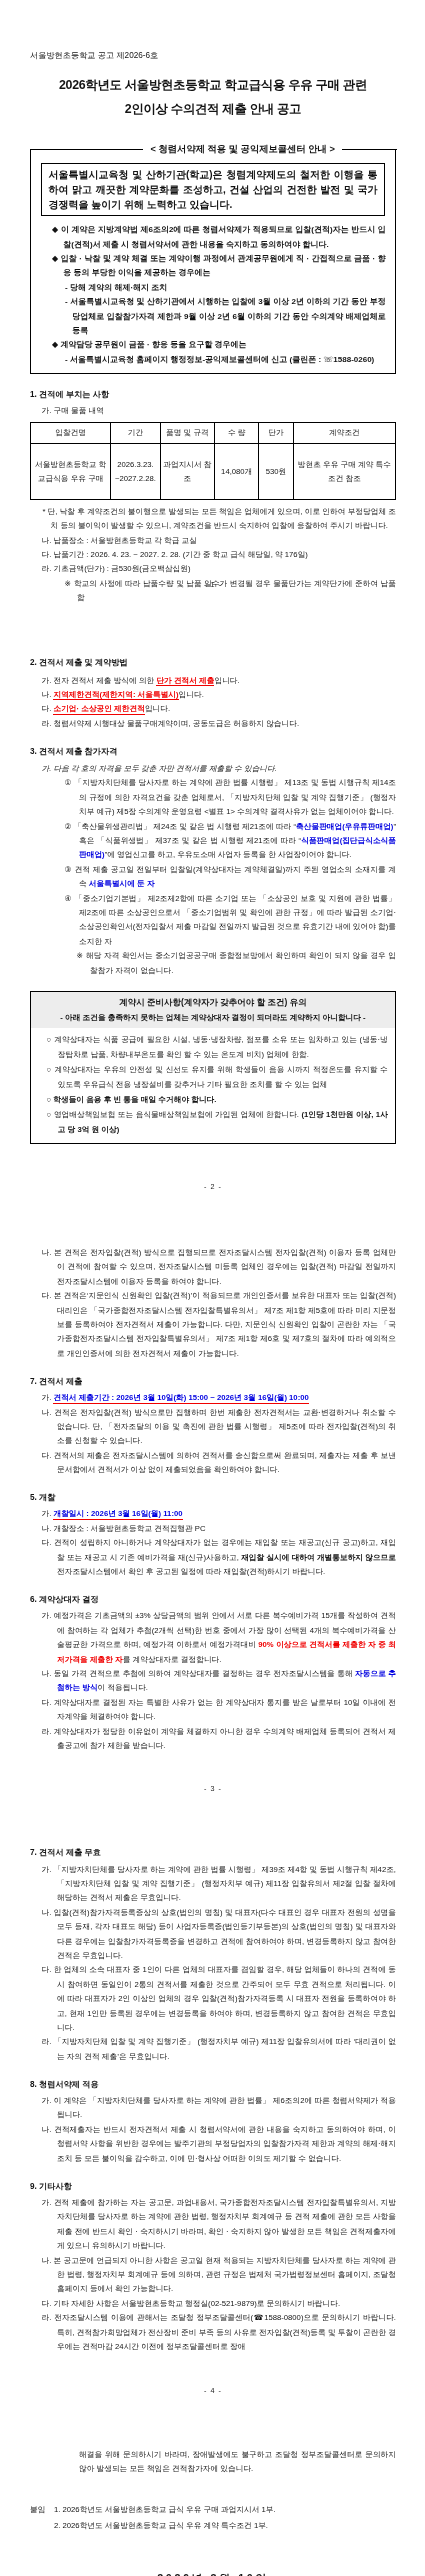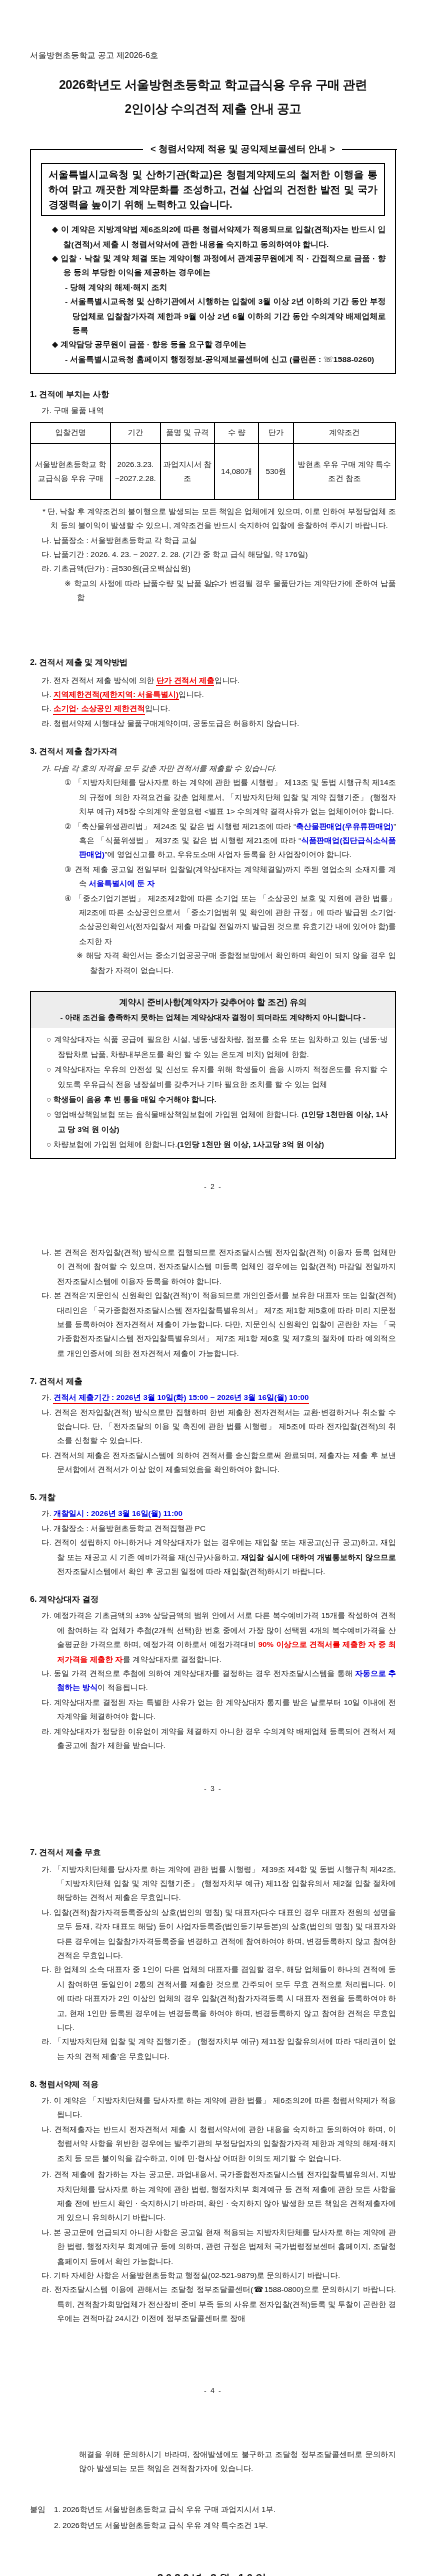--- a/index.html
+++ b/index.html
@@ -141,21 +141,20 @@
     <div class="cbox">
       <div class="cbox-head">
         <div class="cbox-title">계약시 준비사항(계약자가 갖추어야 할 조건) 유의</div>
         <div class="cbox-sub">- 아래 조건을 충족하지 못하는 업체는 계약상대자 결정이 되더라도 계약하지 아니합니다 -</div>
       </div>
       <div class="cbox-body">
         <div class="cbox-item">○ 계약상대자는 식품 공급에 필요한 시설, 냉동·냉장차량, 점포를 소유 또는 임차하고 있는 (냉동·냉장탑차로 납품, 차량내부온도를 확인 할 수 있는 온도계 비치) 업체에 한함.</div>
         <div class="cbox-item">○ 계약상대자는 우유의 안전성 및 신선도 유지를 위해 학생들이 음용 시까지 적정온도를 유지할 수 있도록 우유급식 전용 냉장설비를 갖추거나 기타 필요한 조치를 할 수 있는 업체</div>
         <div class="cbox-item"><span>○ </span><span class="seg-bd">학생들이 음용 후 빈 통을 매일 수거해야 합니다.</span></div>
         <div class="cbox-item"><span>○ 영업배상책임보험 또는 음식물배상책임보험에 가입된 업체에 한합니다. </span><span class="seg-bd">(1인당 1천만원 이상, 1사고 당 3억 원 이상)</span></div>
-        <div class="cbox-item"><span>○ 차량보험에 가입된 업체에 한합니다.</span><span class="seg-bd">(1인당 1천만 원 이상, 1사고당 3억 원 이상)</span></div>
       </div>
     </div>
 
     <div class="pagenum">- 2 -</div>
   </div>
 
   <div class="page page-3">
     <div class="t item" style="padding-top:42px;">나. 본 견적은 전자입찰(견적) 방식으로 집행되므로 전자조달시스템 전자입찰(견적) 이용자 등록 업체만이 견적에 참여할 수 있으며, 전자조달시스템 미등록 업체인 경우에는 입찰(견적) 마감일 전일까지 전자조달시스템에 이용자 등록을 하여야 합니다.</div>
     <div class="t item">다. 본 견적은‘지문인식 신원확인 입찰(견적)’이 적용되므로 개인인증서를 보유한 대표자 또는 입찰(견적)대리인은 「국가종합전자조달시스템 전자입찰특별유의서」 제7조 제1항 제5호에 따라 미리 지문정보를 등록하여야 전자견적서 제출이 가능합니다. 다만, 지문인식 신원확인 입찰이 곤란한 자는 「국가종합전자조달시스템 전자입찰특별유의서」 제7조 제1항 제6호 및 제7호의 절차에 따라 예외적으로 개인인증서에 의한 전자견적서 제출이 가능합니다.</div>
 
@@ -182,20 +181,21 @@
     <div class="sec-h" style="margin-top:0;padding-top:40px;">7. 견적서 제출 무효</div>
     <div class="t item" style="margin-top:2.1px;">가. 「지방자치단체를 당사자로 하는 계약에 관한 법률 시행령」  제39조 제4항 및 동법 시행규칙 제42조, 「지방자치단체 입찰 및 계약 집행기준」 (행정자치부 예규) 제11장 입찰유의서 제2절 입찰 절차에 해당하는 견적서 제출은 무효입니다.</div>
     <div class="t item">나. 입찰(견적)참가자격등록증상의 상호(법인의 명칭) 및 대표자(다수 대표인 경우 대표자 전원의 성명을 모두 등재, 각자 대표도 해당) 등이 사업자등록증(법인등기부등본)의 상호(법인의 명칭) 및 대표자와 다른 경우에는 입찰참가자격등록증을 변경하고 견적에 참여하여야 하며, 변경등록하지 않고 참여한 견적은 무효입니다.</div>
     <div class="t item">다. 한 업체의 소속 대표자 중 1인이 다른 업체의 대표자를 겸임할 경우, 해당 업체들이 하나의 견적에 동시 참여하면 동일인이 2통의 견적서를 제출한 것으로 간주되어 모두 무효 견적으로 처리됩니다. 이에 따라 대표자가 2인 이상인 업체의 경우 입찰(견적)참가자격등록 시 대표자 전원을 등록하여야 하고, 현재 1인만 등록된 경우에는 변경등록을 하여야 하며, 변경등록하지 않고 참여한 견적은 무효입니다.</div>
     <div class="t item">라. 「지방자치단체 입찰 및 계약 집행기준」 (행정자치부 예규) 제11장 입찰유의서에 따라 ‘대리권이 없는 자의 견적 제출’은 무효입니다.</div>
 
     <div class="sec-h">8. 청렴서약제 적용</div>
     <div class="t item" style="margin-top:2.1px;">가. 이 계약은 「지방자치단체를 당사자로 하는 계약에 관한 법률」  제6조의2에 따른 청렴서약제가 적용됩니다.</div>
     <div class="t item">나. 견적제출자는 반드시 전자견적서 제출 시 청렴서약서에 관한 내용을 숙지하고 동의하여야 하며, 이 청렴서약 사항을 위반한 경우에는 발주기관의 부정당업자의 입찰참가자격 제한과 계약의 해제·해지 조치 등 모든 불이익을 감수하고, 이에 민·형사상 어떠한 이의도 제기할 수 없습니다.</div>
 
+    <div class="sec-h">9. 기타사항</div>
     <div class="t item" style="margin-top:2.1px;">가. 견적 제출에 참가하는 자는 공고문, 과업내용서, 국가종합전자조달시스템 전자입찰특별유의서, 지방자치단체를 당사자로 하는 계약에 관한 법령, 행정자치부 회계예규 등 견적 제출에 관한 모든 사항을 제출 전에 반드시 확인 · 숙지하시기 바라며, 확인 · 숙지하지 않아 발생한 모든 책임은 견적제출자에게 있으니 유의하시기 바랍니다.</div>
     <div class="t item">나. 본 공고문에 언급되지 아니한 사항은 공고일 현재 적용되는 지방자치단체를 당사자로 하는 계약에 관한 법령, 행정자치부 회계예규 등에 의하며, 관련 규정은 법제처 국가법령정보센터 홈페이지, 조달청 홈페이지 등에서 확인 가능합니다.</div>
     <div class="t item">다. 기타 자세한 사항은 서울방현초등학교 행정실(02-521-9879)로 문의하시기 바랍니다.</div>
     <div class="t item">라. 전자조달시스템 이용에 관해서는 조달청 정부조달콜센터(☎1588-0800)으로 문의하시기 바랍니다. 특히, 견적참가희망업체가 전산장비 준비 부족 등의 사유로 전자입찰(견적)등록 및 투찰이 곤란한 경우에는 견적마감 24시간 이전에 정부조달콜센터로 장애</div>
 
     <div class="pagenum">- 4 -</div>
   </div>
 
   <div class="page page-5">
     <div class="t cont" style="padding-top:40px;">해결을 위해 문의하시기 바라며, 장애발생에도 불구하고 조달청 정부조달콜센터로 문의하지 않아 발생되는 모든 책임은 견적참가자에 있습니다.</div>

